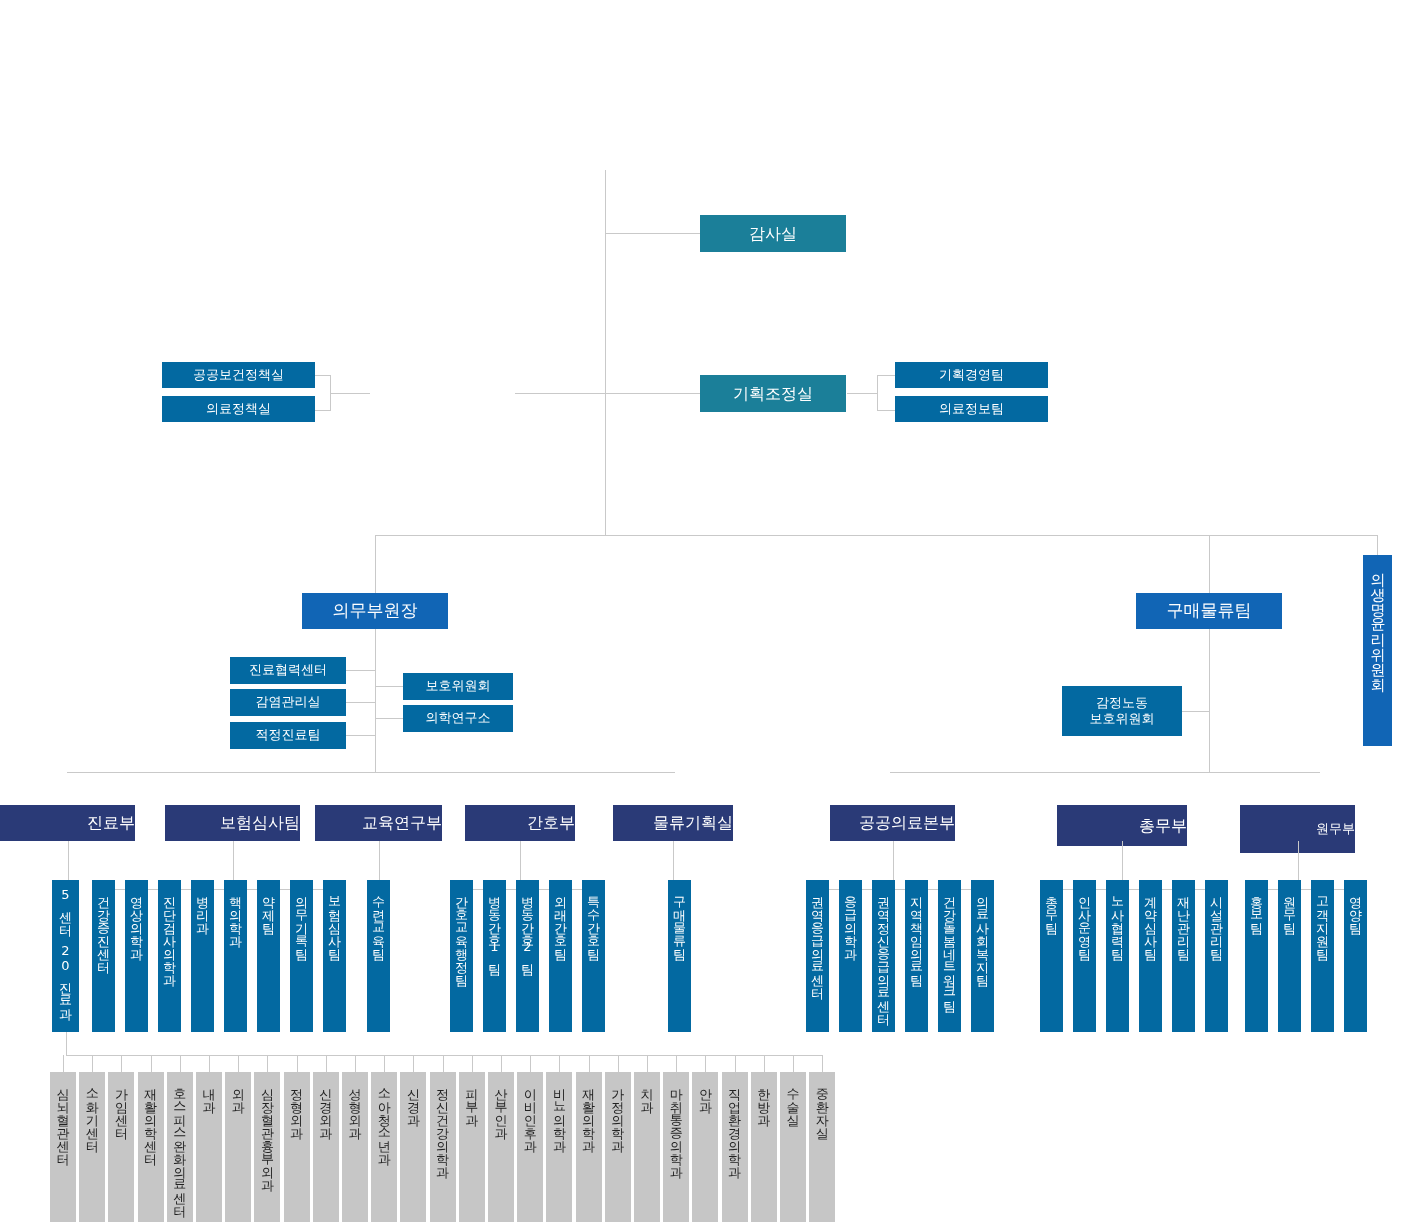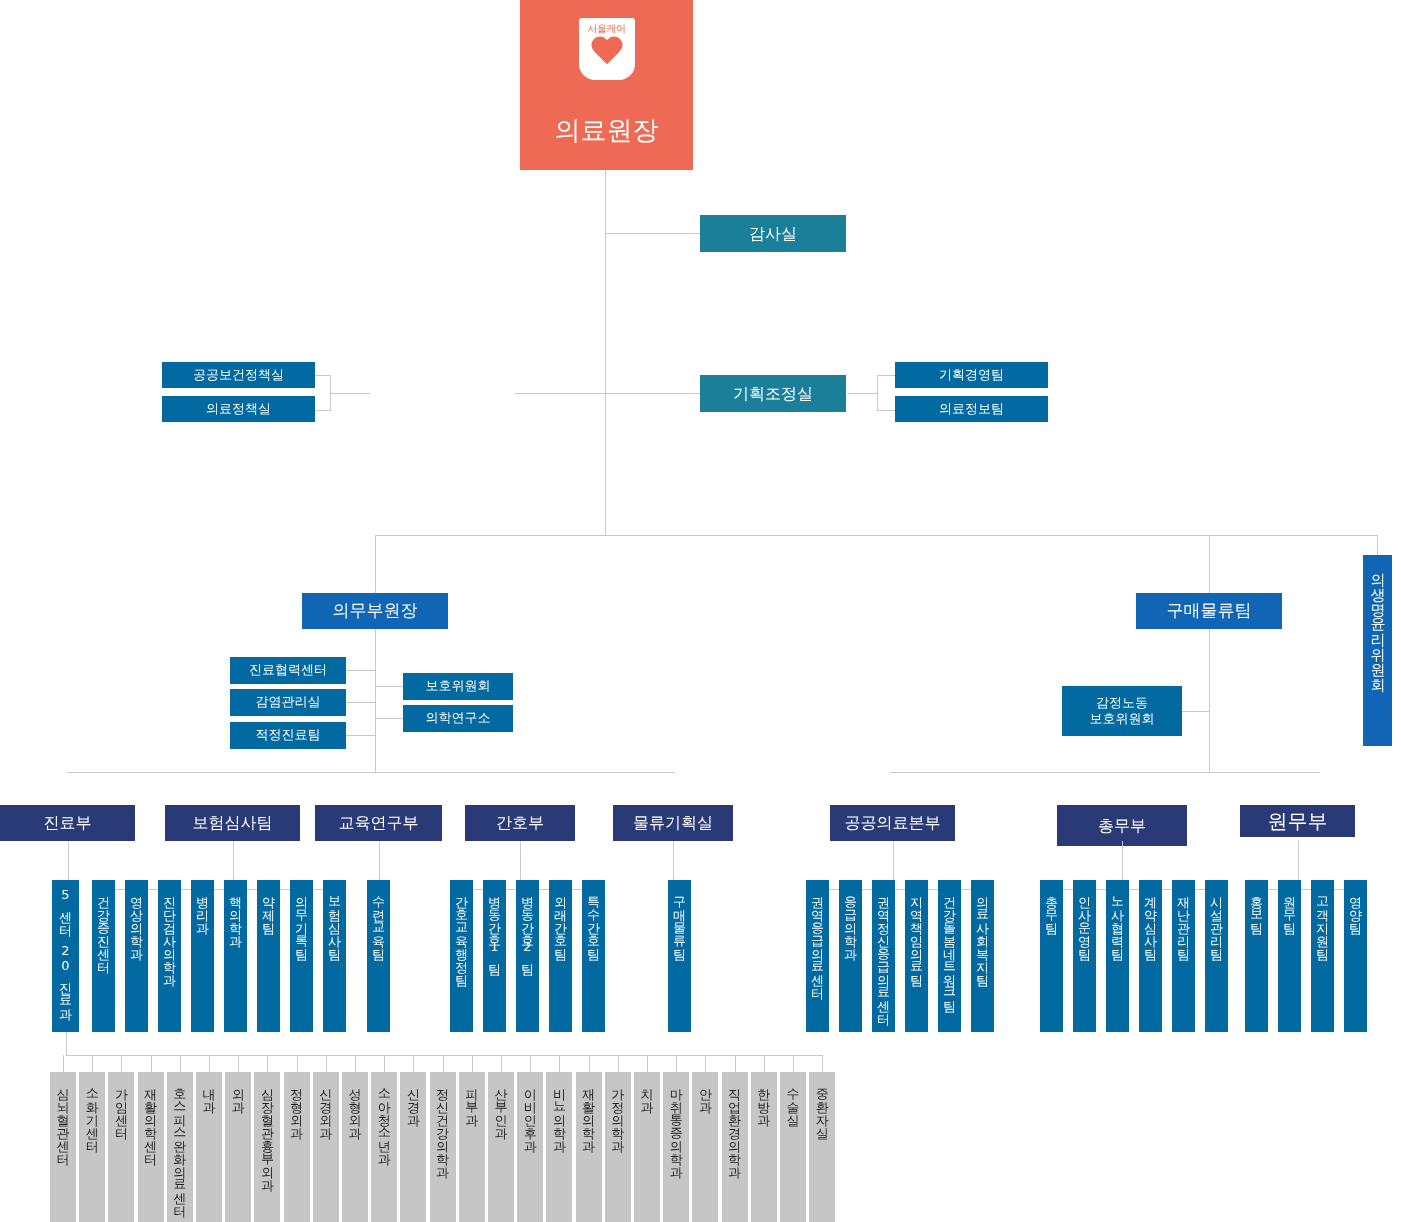--- a/index.html
+++ b/index.html
@@ -7,21 +7,21 @@
   #chart{position:relative;width:1401px;height:1222px;overflow:hidden;background:#fff;}
 
   .box{position:absolute;box-sizing:border-box;display:flex;align-items:center;justify-content:center;
        text-align:center;color:#ffffff;line-height:1.25;}
 
   
   .c-root{background:#ef6a55;}
   .c-teal{background:#1b7f99;}
   .c-gray{background:#0369a1;}
   .c-blue{background:#1165b5;}
-  .c-navy{background:#2a3a77;}
+  .c-navy{background:#2a3a77;justify-content:flex-end;}
   .c-light{background:#c6c6c6;color:#222222;}
 
   
   .vbox{position:absolute;box-sizing:border-box;display:flex;align-items:flex-start;justify-content:center;
         padding-top:7px;color:#fff;}
   .vbox .vtxt{writing-mode:vertical-rl;text-orientation:upright;letter-spacing:0px;line-height:1.0;
         white-space:normal;text-align:left;}
   .vbox.c-light .vtxt{color:#222;}
 
   
@@ -71,27 +71,20 @@
   <div class="ln lnh" style="left:345px;top:735px;width:31px;"></div>
   <div class="ln lnh" style="left:375px;top:686px;width:28px;"></div>
   <div class="ln lnh" style="left:375px;top:718px;width:28px;"></div>
 
   <div class="ln lnv" style="left:1209px;top:629px;height:143px;"></div>
   <div class="ln lnh" style="left:1182px;top:711px;width:28px;"></div>
 
   <div class="ln lnh" style="left:67px;top:772px;width:608px;"></div>
   <div class="ln lnh" style="left:890px;top:772px;width:430px;"></div>
 
-  <div class="box c-root" style="left:520px;top:0px;width:173px;height:170px;">
-    <div class="logo">
-      <div class="lg-t">서울케어</div>
-      <div class="heart"></div>
-    </div>
-    <div class="root-label">의료원장</div>
-  </div>
 
   <div class="box c-teal" style="left:700px;top:215px;width:146px;height:37px;font-size:16px;">
     <span>감사실</span>
   </div>
 
   <div class="box c-teal" style="left:700px;top:375px;width:146px;height:37px;font-size:16px;">
     <span>기획조정실</span>
   </div>
 
   <div class="box c-gray" style="left:895px;top:362px;width:153px;height:26px;font-size:13px;">
@@ -278,21 +271,21 @@
         <span class="vtxt">계약심사팀</span>
       </div>
       <div class="ln lnv" style="left: 1183.5px; top: 889px;"></div>
       <div class="vbox c-gray" style="left: 1172px; top: 880px; width: 23px; height: 152px; font-size: 13px;">
         <span class="vtxt">재난관리팀</span>
       </div>
       <div class="ln lnv" style="left: 1216.5px; top: 889px;"></div>
       <div class="vbox c-gray" style="left: 1205px; top: 880px; width: 23px; height: 152px; font-size: 13px;">
         <span class="vtxt">시설관리팀</span>
       </div>
-      <div class="box c-navy" style="left: 1240px; top: 805px; width: 115px; height: 32px; font-size: 20px;">
+      <div class="box c-navy" style="left: 1240px; top: 805px; width: 115px; height: 48px; font-size: 13px;">
         <span>원무부</span>
       </div>
       <div class="ln lnv" style="left: 1297.5px; top: 841px; height: 48px;"></div>
       <div class="ln lnh" style="left: 1256.5px; top: 889px; width: 99px;"></div>
       <div class="ln lnv" style="left: 1256.5px; top: 889px;"></div>
       <div class="vbox c-gray" style="left: 1245px; top: 880px; width: 23px; height: 152px; font-size: 13px;">
         <span class="vtxt">홍보팀</span>
       </div>
       <div class="ln lnv" style="left: 1289.5px; top: 889px;"></div>
       <div class="vbox c-gray" style="left: 1278px; top: 880px; width: 23px; height: 152px; font-size: 13px;">

